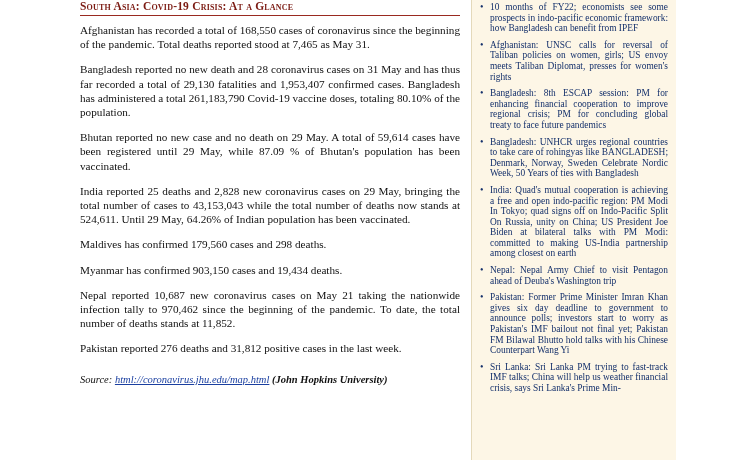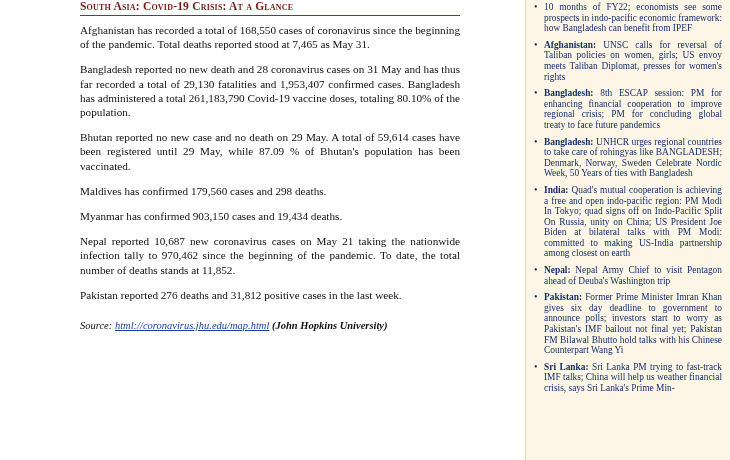--- a/index.html
+++ b/index.html
@@ -9,21 +9,21 @@
   body {
     width: 730px;
     height: 460px;
     background: #ffffff;
     font-family: "Liberation Serif", serif;
     overflow: hidden;
     position: relative;
   }
   .page {
     position: relative;
-    width: 730px;
+    width: 676px;
     height: 460px;
     box-sizing: border-box;
   }
 
   
   .main-col {
     position: absolute;
     left: 80px;
     top: 0;
     width: 380px;
@@ -104,21 +104,21 @@
   }
   .side-item .bullet {
     position: absolute;
     left: 2px;
     top: 0px;
     color: #14306b;
     font-size: 10px;
     line-height: 10.6px;
   }
   .side-item .lead {
-    font-weight: bold;
+    font-weight: normal;
   }
   .side-item.first {
     margin-top: 0;
     padding-top: 0;
   }
   .sidebar-scroll {
     position: absolute;
     top: 0;
     left: 0;
     right: 0;
@@ -130,20 +130,21 @@
 
 <div class="page">
 
   <div class="main-col">
     <div class="section-title">South Asia: Covid-19 Crisis: At a Glance</div>
     <hr class="rule">
 
     <p class="para">Afghanistan has recorded a total of 168,550 cases of coronavirus since the beginning of the pandemic. Total deaths reported stood at 7,465 as May 31.</p>
     <p class="para">Bangladesh reported no new death and 28 coronavirus cases on 31 May and has thus far recorded a total of 29,130 fatalities and 1,953,407 confirmed cases. Bangladesh has administered a total 261,183,790 Covid-19 vaccine doses, totaling 80.10% of the population.</p>
     <p class="para">Bhutan reported no new case and no death on 29 May. A total of 59,614 cases have been registered until 29 May, while 87.09 % of Bhutan's population has been vaccinated.</p>
+    <p class="para">India reported 25 deaths and 2,828 new coronavirus cases on 29 May, bringing the total number of cases to 43,153,043 while the total number of deaths now stands at 524,611. Until 29 May, 64.26% of Indian population has been vaccinated.</p>
     <p class="para">Maldives has confirmed 179,560 cases and 298 deaths.</p>
     <p class="para">Myanmar has confirmed 903,150 cases and 19,434 deaths.</p>
     <p class="para">Nepal reported 10,687 new coronavirus cases on May 21 taking the nationwide infection tally to 970,462 since the beginning of the pandemic. To date, the total number of deaths stands at 11,852.</p>
     <p class="para">Pakistan reported 276 deaths and 31,812 positive cases in the last week.</p>
 
     <div class="source-line">
       <span>Source:</span>
       <a class="source-link" href="#">html://coronavirus.jhu.edu/map.html</a>
       <span class="source-paren">(John Hopkins University)</span>
     </div>

